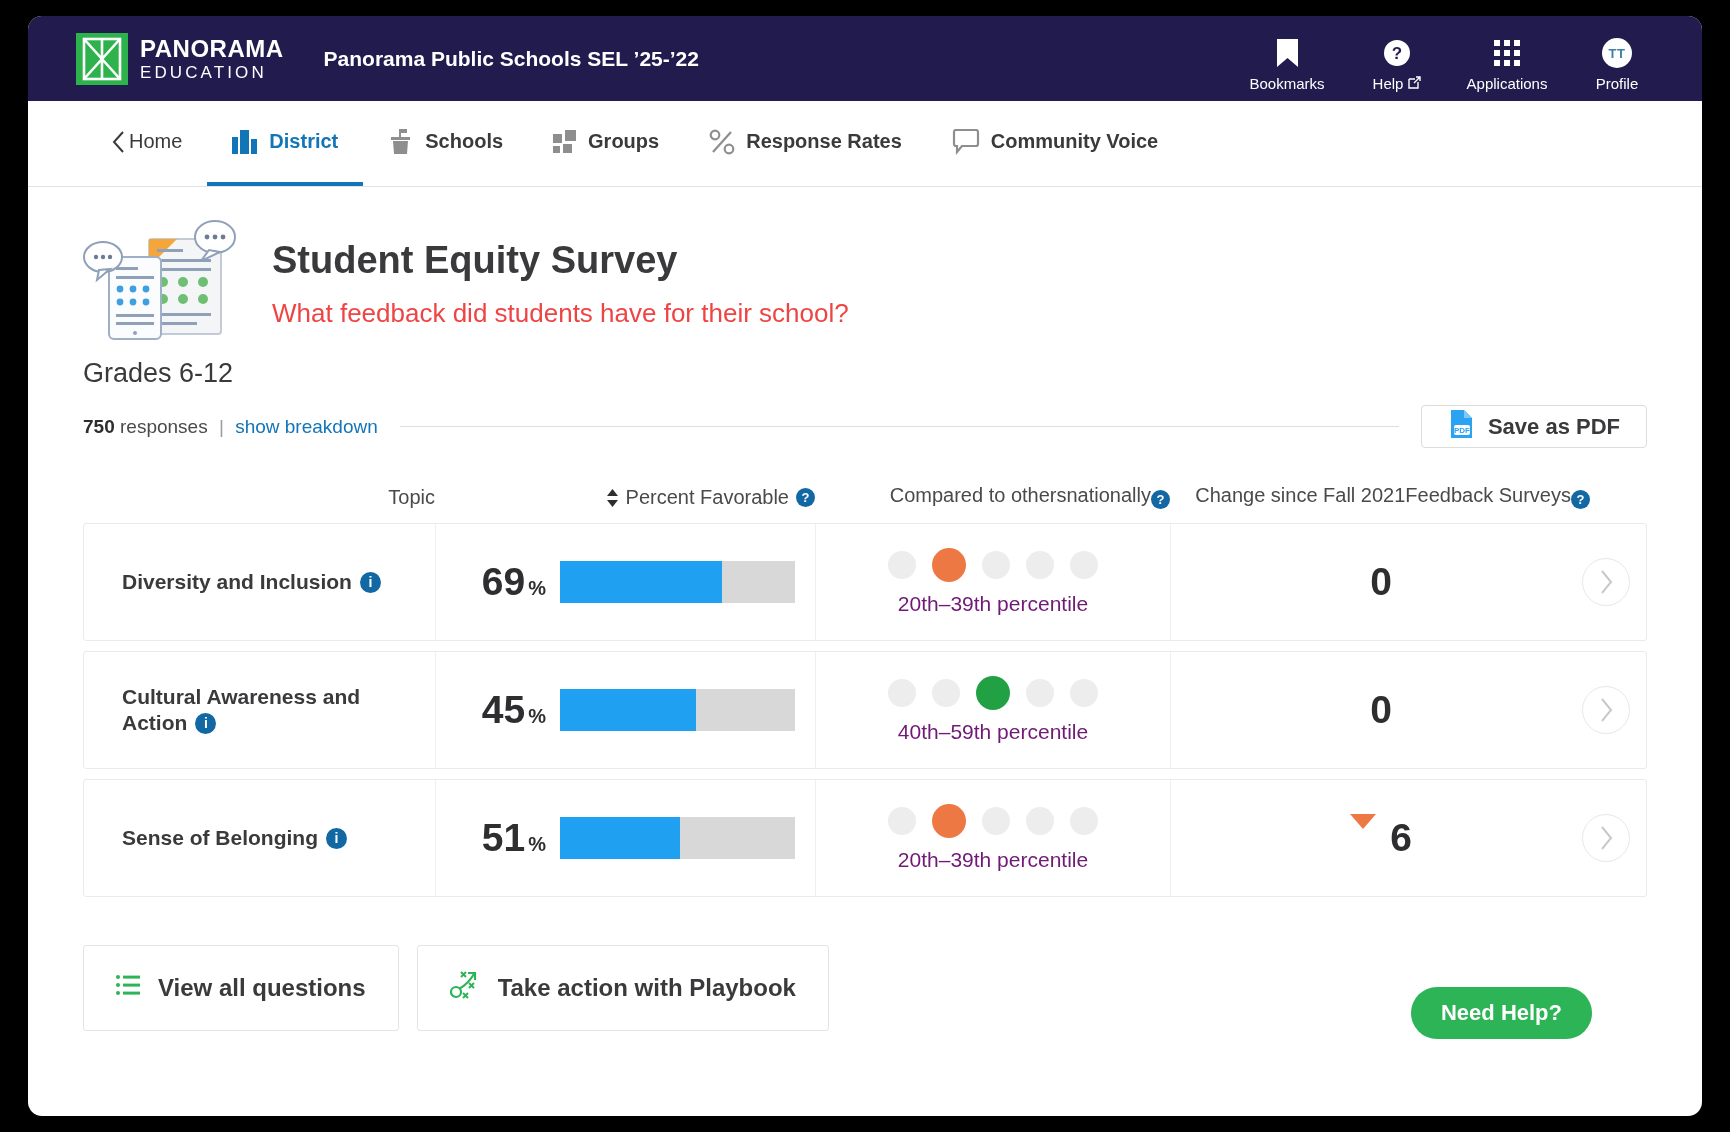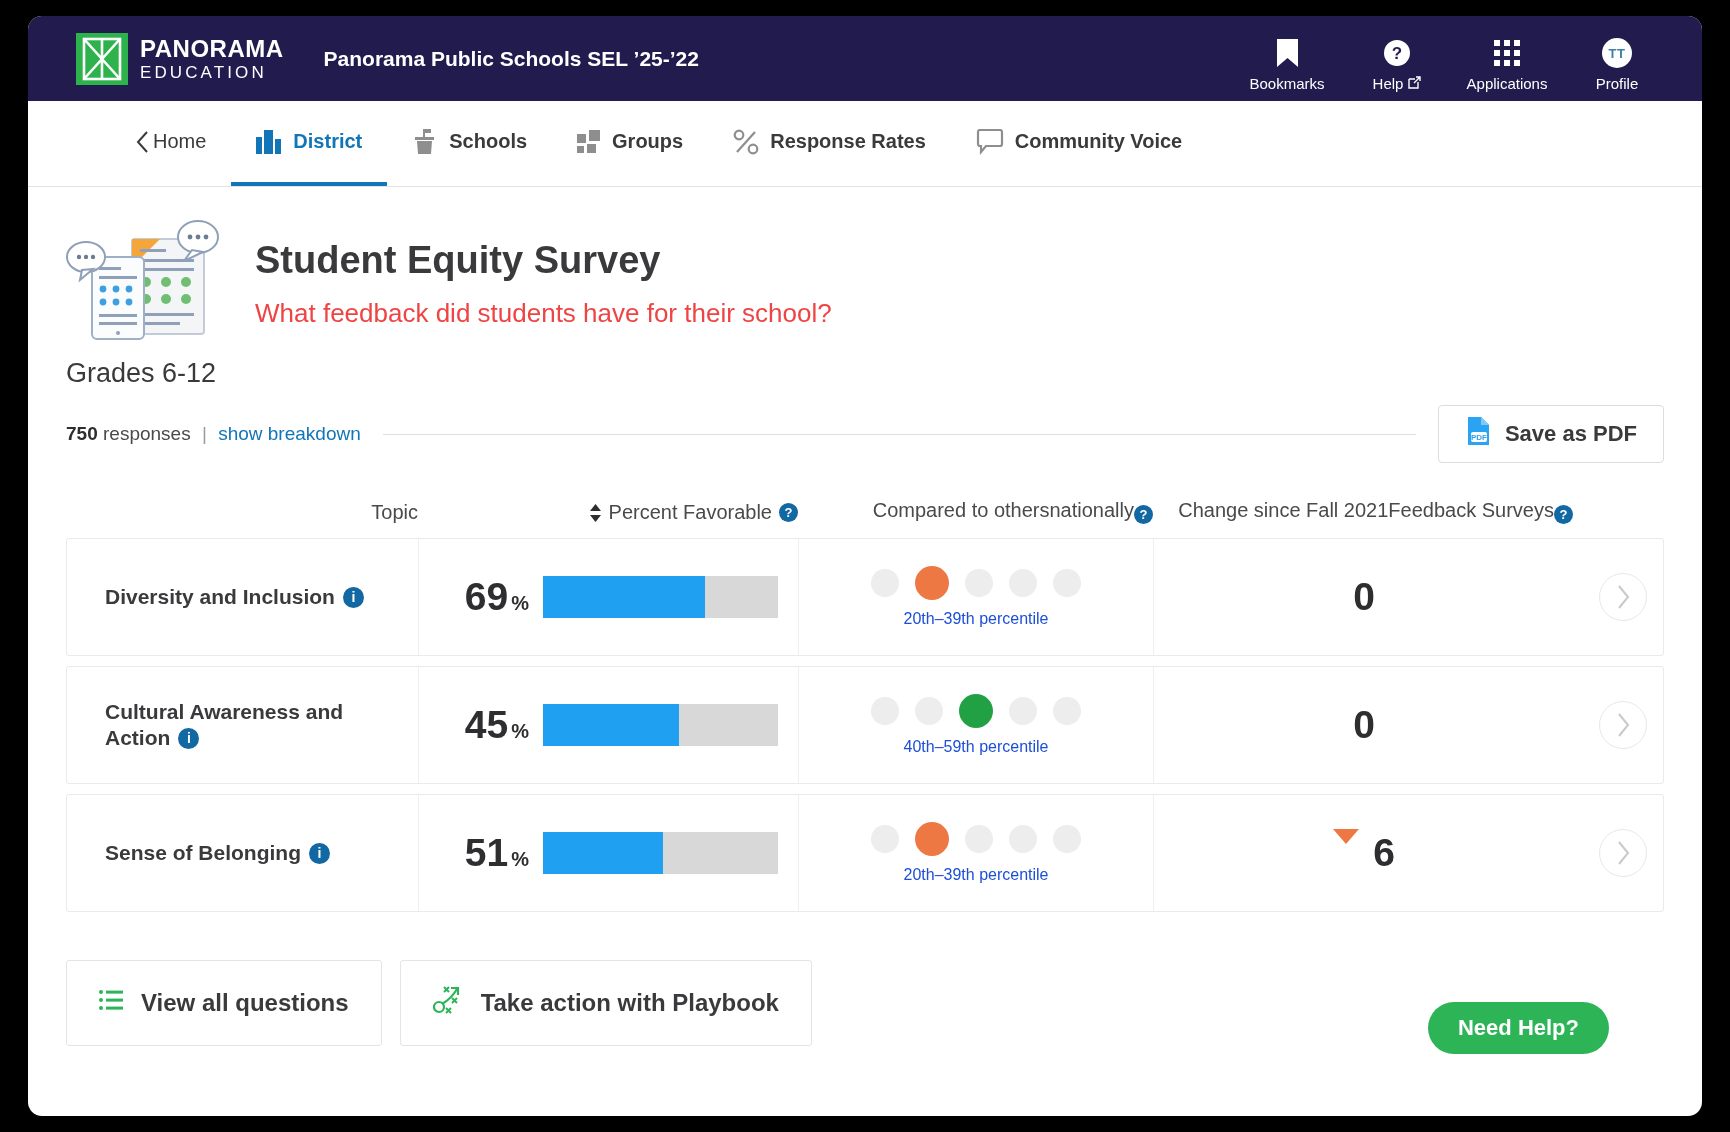--- a/index.html
+++ b/index.html
@@ -68,52 +68,52 @@
     color:#3D7FA6; font-size:13px; font-weight:bold;
     display:flex; align-items:center; justify-content:center;
     letter-spacing:.5px;
   }
 
   
   .navbar {
     height: 86px;
     border-bottom: 1px solid #E2E2E2;
     display:flex; align-items:stretch;
-    padding-left: 108px;
+    padding-left: 84px;
     background:#fff;
   }
   .nav-item {
     display:flex; align-items:center; gap:11px;
     padding: 0 25px;
     font-size: 20px; font-weight: bold; color:#3A3A3C;
     border-bottom: 4px solid transparent;
     cursor:pointer; white-space:nowrap;
   }
   .nav-item.home { font-weight: normal; color:#3A3A3C; gap:4px; padding-left:0; }
   .nav-item.active { color:#1275B8; border-bottom-color:#1275B8; }
   .nav-ico { display:flex; align-items:center; }
 
   
-  .content { padding: 0 38px; position:relative; }
+  .content { padding: 0 55px; position:relative; }
   .survey-head { display:flex; align-items:flex-start; padding-top: 26px; }
   .illus { width: 165px; flex:none; margin-top: 6px; }
   .survey-titles { margin-left: 24px; margin-top: 26px; }
   .survey-title { font-size: 38px; font-weight: bold; color:#3A3A3C; }
   .survey-sub { font-size: 26px; color:#ef4444; margin-top: 16px; }
 
   .grades { font-size: 27px; color:#3A3A3C; margin-top: 10px; }
   .meta-row { display:flex; align-items:center; margin-top: 16px; }
   .responses { font-size: 19px; color:#4A4A4A; white-space:nowrap; }
   .responses b { color:#2E2E30; }
   .responses .sep { color:#9B9B9B; margin: 0 6px; }
   .responses a { color:#1275B8; text-decoration:none; }
   .meta-line { flex:1; height:1px; background:#DDDDDD; margin: 0 22px; }
   .pdf-btn {
     border:1px solid #DCDCDC; background:#fff; border-radius:4px;
-    height: 58px; padding: 0 26px; display:flex; align-items:center; gap:14px;
+    height: 43px; padding: 0 26px; display:flex; align-items:center; gap:14px;
     font-size: 22px; font-weight:bold; color:#3A3A3C; cursor:pointer;
     white-space:nowrap;
   }
 
   
   .tbl { margin-top: 34px; }
   .thead { display:flex; align-items:flex-end; padding-bottom: 14px; }
   .th {
     font-size: 20px; color:#4A4A4A; text-align:center;
     display:flex; flex-direction:row; align-items:center; justify-content:flex-end;
@@ -163,21 +163,21 @@
     overflow:hidden;
   }
   .bar-fill { height:100%; background:#1FA0F0; }
   .c-nat {
     width: 355px; flex-direction:column; justify-content:center;
     border-right:1px solid #EFEFEF;
   }
   .dots { display:flex; align-items:center; gap:16px; height:34px; }
   .dot { width:28px; height:28px; border-radius:50%; background:#EDEDED; }
   .dot.on { width:34px; height:34px; }
-  .pctile { font-size: 16px; color:#1d4ed8; margin-top: 10px; }
+  .pctile { font-size: 21px; color:#701a75; margin-top: 10px; }
   .c-chg {
     width: 420px; justify-content:center; gap: 14px;
   }
   .chg-num { font-size: 39px; font-weight:bold; color:#2E2E30; }
   .tri-down {
     width:0; height:0; border-left:13px solid transparent;
     border-right:13px solid transparent; border-top:15px solid #EE7843;
   }
   .row-arrow {
     position:absolute; right: 16px; top:50%; transform:translateY(-50%);

